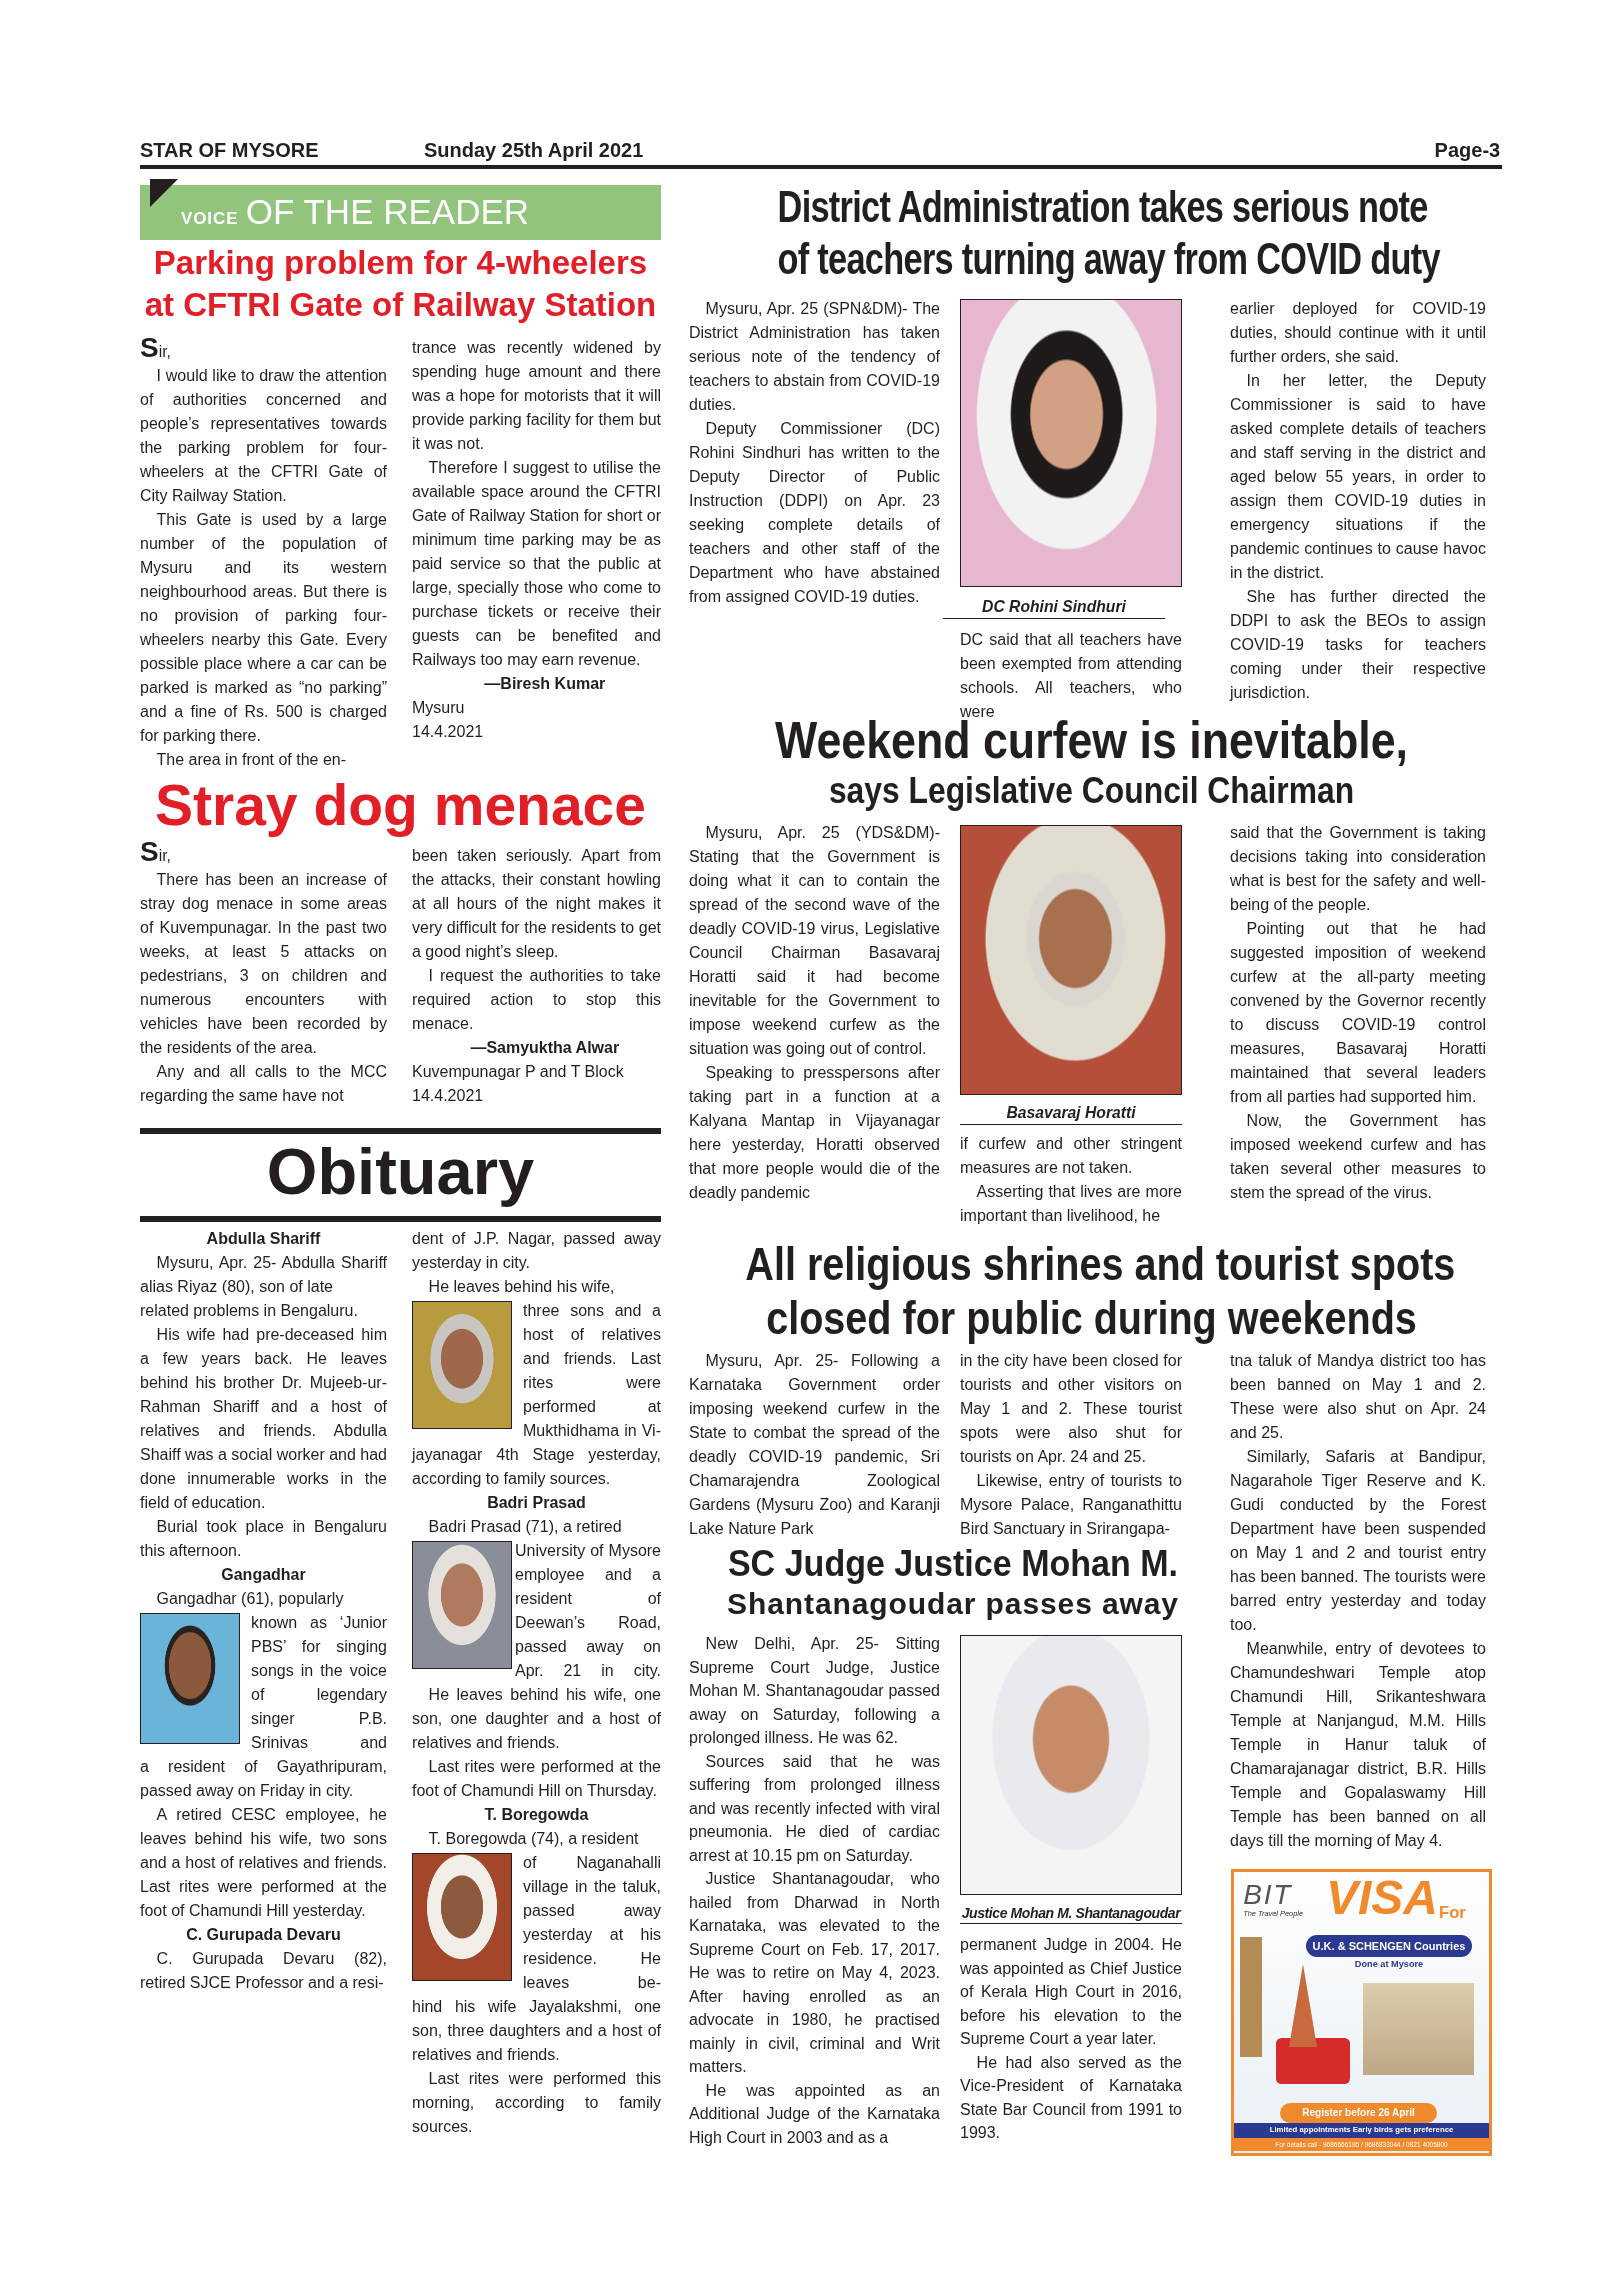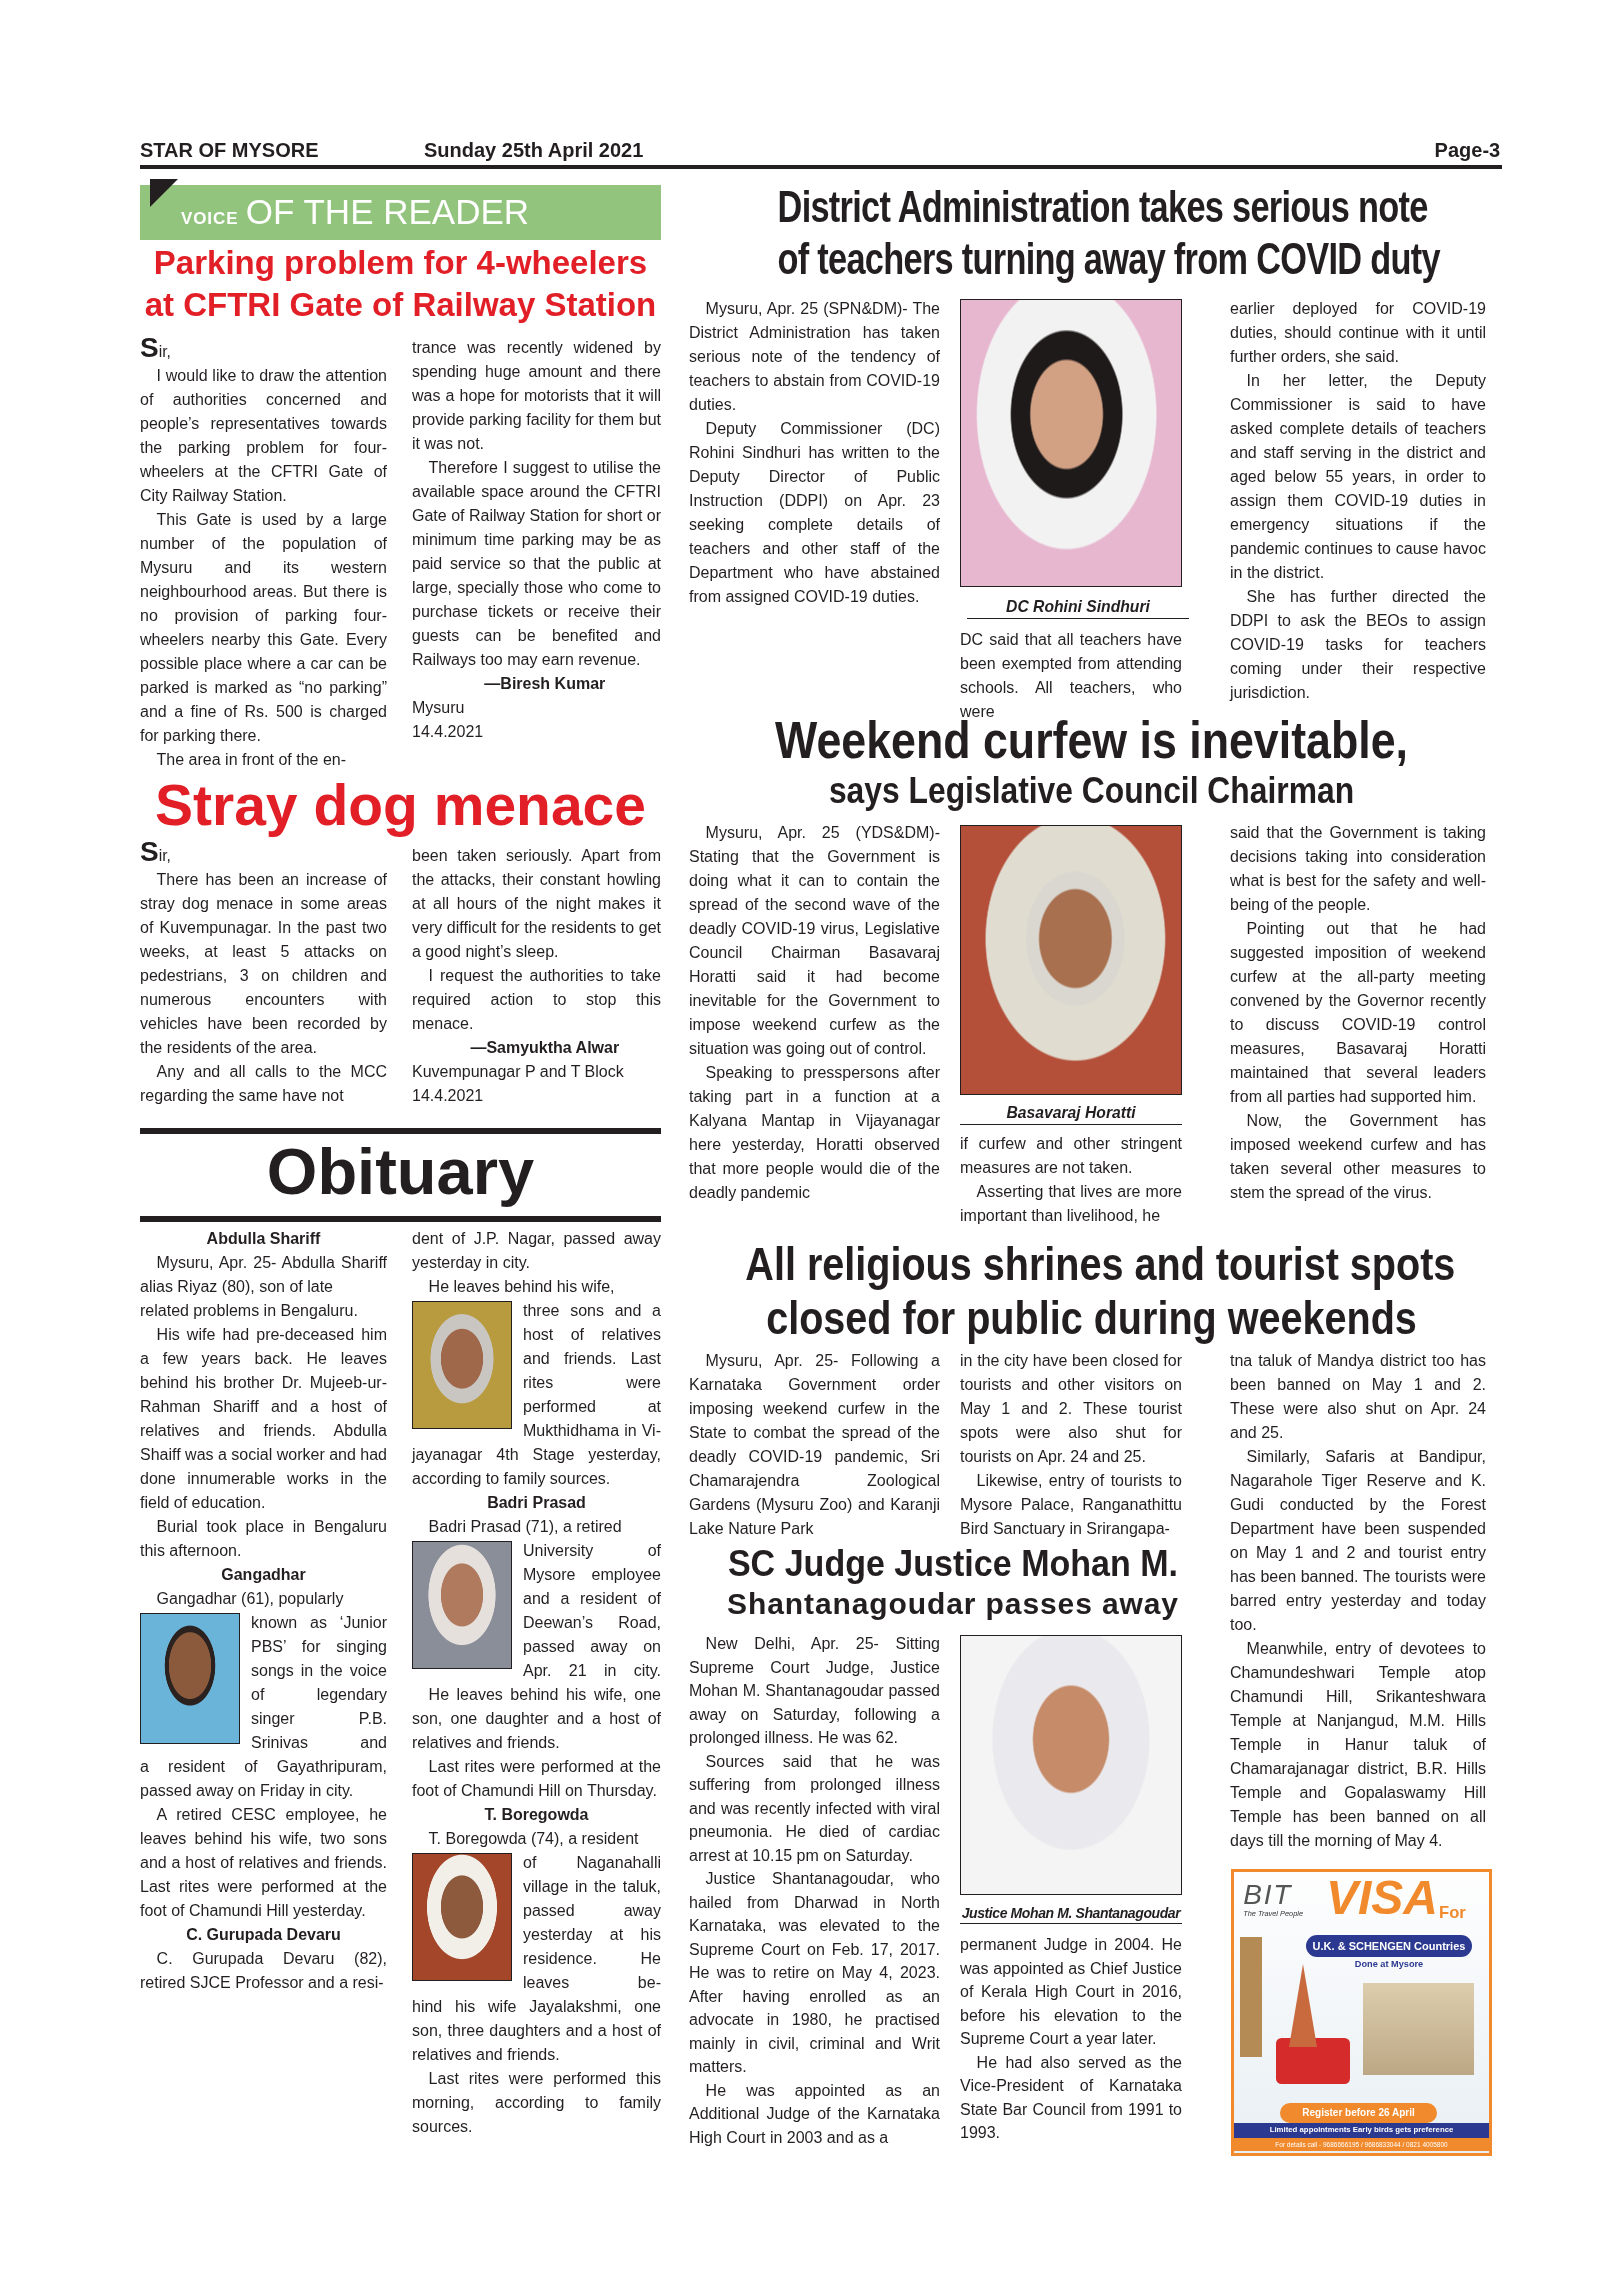--- a/index.html
+++ b/index.html
@@ -107,21 +107,21 @@
 <div class="abs body-text" style="left:412px; top:1227px; width:249px;">
   <p class="noindent">dent of J.P. Nagar, passed away yesterday in city.</p>
   <p>He leaves behind his wife,</p>
   <div style="display:flex; gap:11px;">
     <div class="photo" style="width:98px; height:126px; flex:none; margin-top:1.8px; background: radial-gradient(ellipse at 50% 45%, #a0684a 0 30%, #c9c5c0 31% 45%, #b89a3f 46%);"></div>
     <p class="noindent" style="flex:1; text-align:justify; text-align-last:justify;">three sons and a host of relatives and friends. Last rites were performed at Mukthidhama in Vi-</p>
   </div>
   <p class="noindent">jayanagar 4th Stage yesterday, according to family sources.</p>
   <div class="obit-name">Badri Prasad</div>
   <p>Badri Prasad (71), a retired</p>
-  <div style="display:flex; gap:11px;">
+  <div style="display:flex; gap:3px;">
     <div class="photo" style="width:98px; height:126px; flex:none; margin-top:1.8px; background: radial-gradient(ellipse at 50% 42%, #b07a5e 0 30%, #e5e0dc 31% 48%, #8a8e98 49%);"></div>
     <p class="noindent" style="flex:1; text-align:justify; text-align-last:justify;">University of Mysore employee and a resident of Deewan’s Road, passed away on Apr. 21 in city.</p>
   </div>
   <p>He leaves behind his wife, one son, one daughter and a host of relatives and friends.</p>
   <p>Last rites were performed at the foot of Chamundi Hill on Thursday.</p>
   <div class="obit-name">T. Boregowda</div>
   <p>T. Boregowda (74), a resident</p>
   <div style="display:flex; gap:11px;">
     <div class="photo" style="width:98px; height:126px; flex:none; margin-top:1.8px; background: radial-gradient(ellipse at 50% 42%, #8e5a3e 0 30%, #f2eee8 31% 50%, #a3462a 51%);"></div>
     <p class="noindent" style="flex:1; text-align:justify; text-align-last:justify;">of Naganahalli village in the taluk, passed away yesterday at his residence. He leaves be-</p>
@@ -132,21 +132,21 @@
 
 <div class="abs condensed-head" style="left:689px; top:181px; width:805px; font-size:44px; line-height:52px;">
   <div style="transform:scaleX(0.78); letter-spacing:-0.9px;">District Administration takes serious note</div>
   <div style="transform:scaleX(0.78); letter-spacing:-0.9px;">of teachers turning away from COVID duty</div>
 </div>
 <div class="abs body-text" style="left:689px; top:297px; width:251px;">
   <p>Mysuru, Apr. 25 (SPN&amp;DM)- The District Administration has taken serious note of the tendency of teachers to abstain from COVID-19 duties.</p>
   <p>Deputy Commissioner (DC) Rohini Sindhuri has written to the Deputy Director of Public Instruction (DDPI) on Apr. 23 seeking complete details of teachers and other staff of the Department who have abstained from assigned COVID-19 duties.</p>
 </div>
 <div class="abs photo" style="left:960px; top:299px; width:220px; height:286px; background: radial-gradient(ellipse at 48% 40%, #d2a184 0 22%, #1f1a1a 23% 34%, #f2f2f2 35% 55%, #e7b6cf 56%);"></div>
-<div class="abs cap" style="left:967px; top:598px; width:222px;">DC Rohini Sindhuri</div>
+<div class="abs cap" style="left:943px; top:598px; width:222px;">DC Rohini Sindhuri</div>
 <div class="abs body-text" style="left:960px; top:628px; width:222px;">
   <p class="noindent">DC said that all teachers have been exempted from attending schools. All teachers, who were</p>
 </div>
 <div class="abs body-text" style="left:1230px; top:297px; width:256px;">
   <p class="noindent">earlier deployed for COVID-19 duties, should continue with it until further orders, she said.</p>
   <p>In her letter, the Deputy Commissioner is said to have asked complete details of teachers and staff serving in the district and aged below 55 years, in order to assign them COVID-19 duties in emergency situations if the pandemic continues to cause havoc in the district.</p>
   <p>She has further directed the DDPI to ask the BEOs to assign COVID-19 tasks for teachers coming under their respective jurisdiction.</p>
 </div>
 
 <div class="abs condensed-head" style="left:689px; top:711px; width:805px;">

